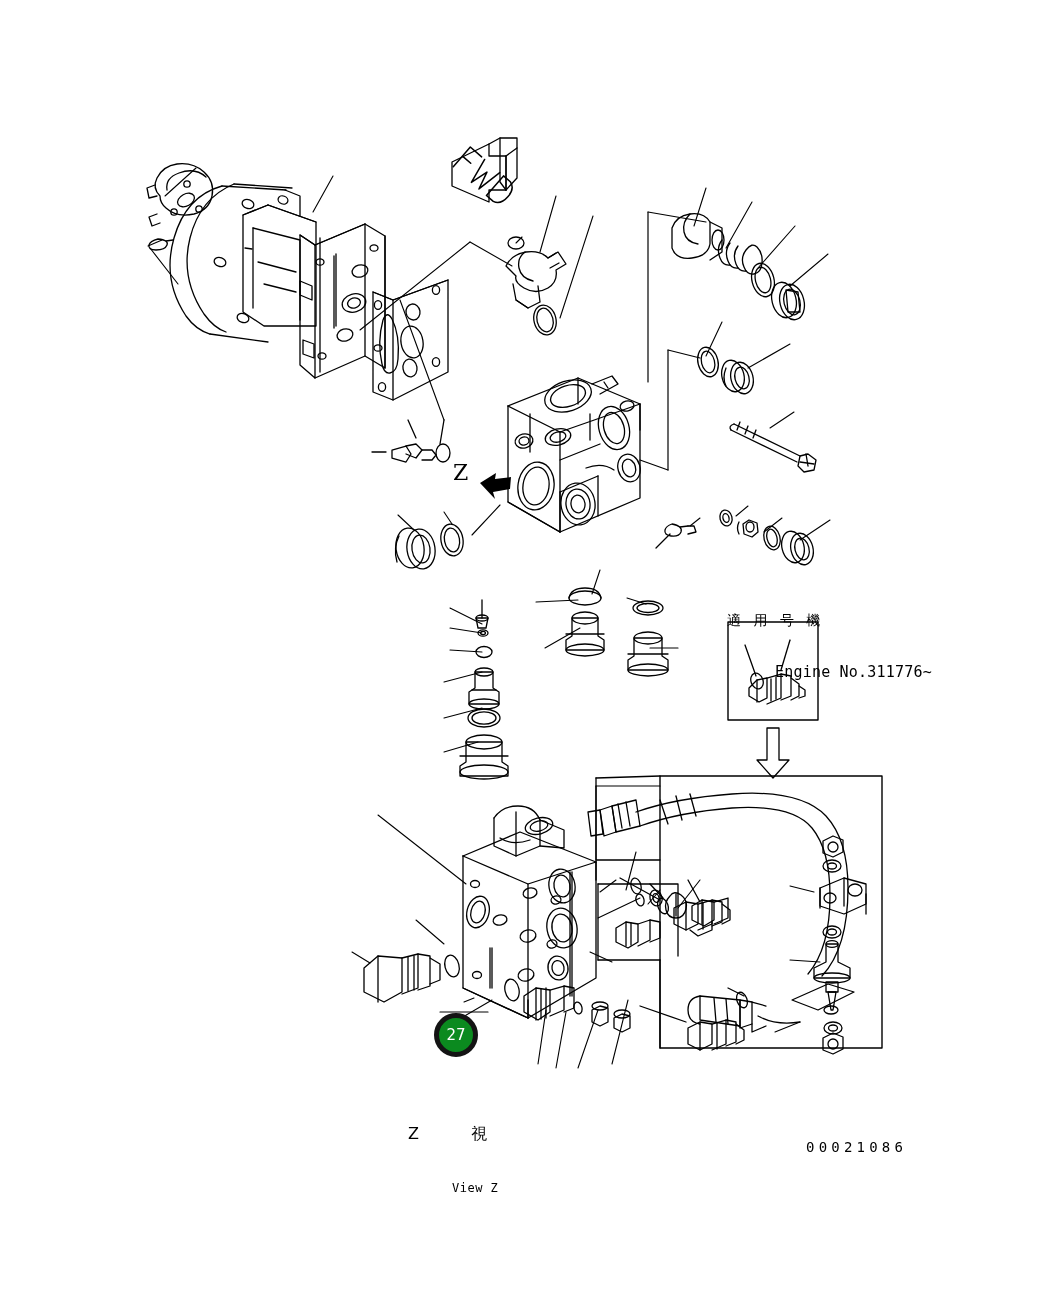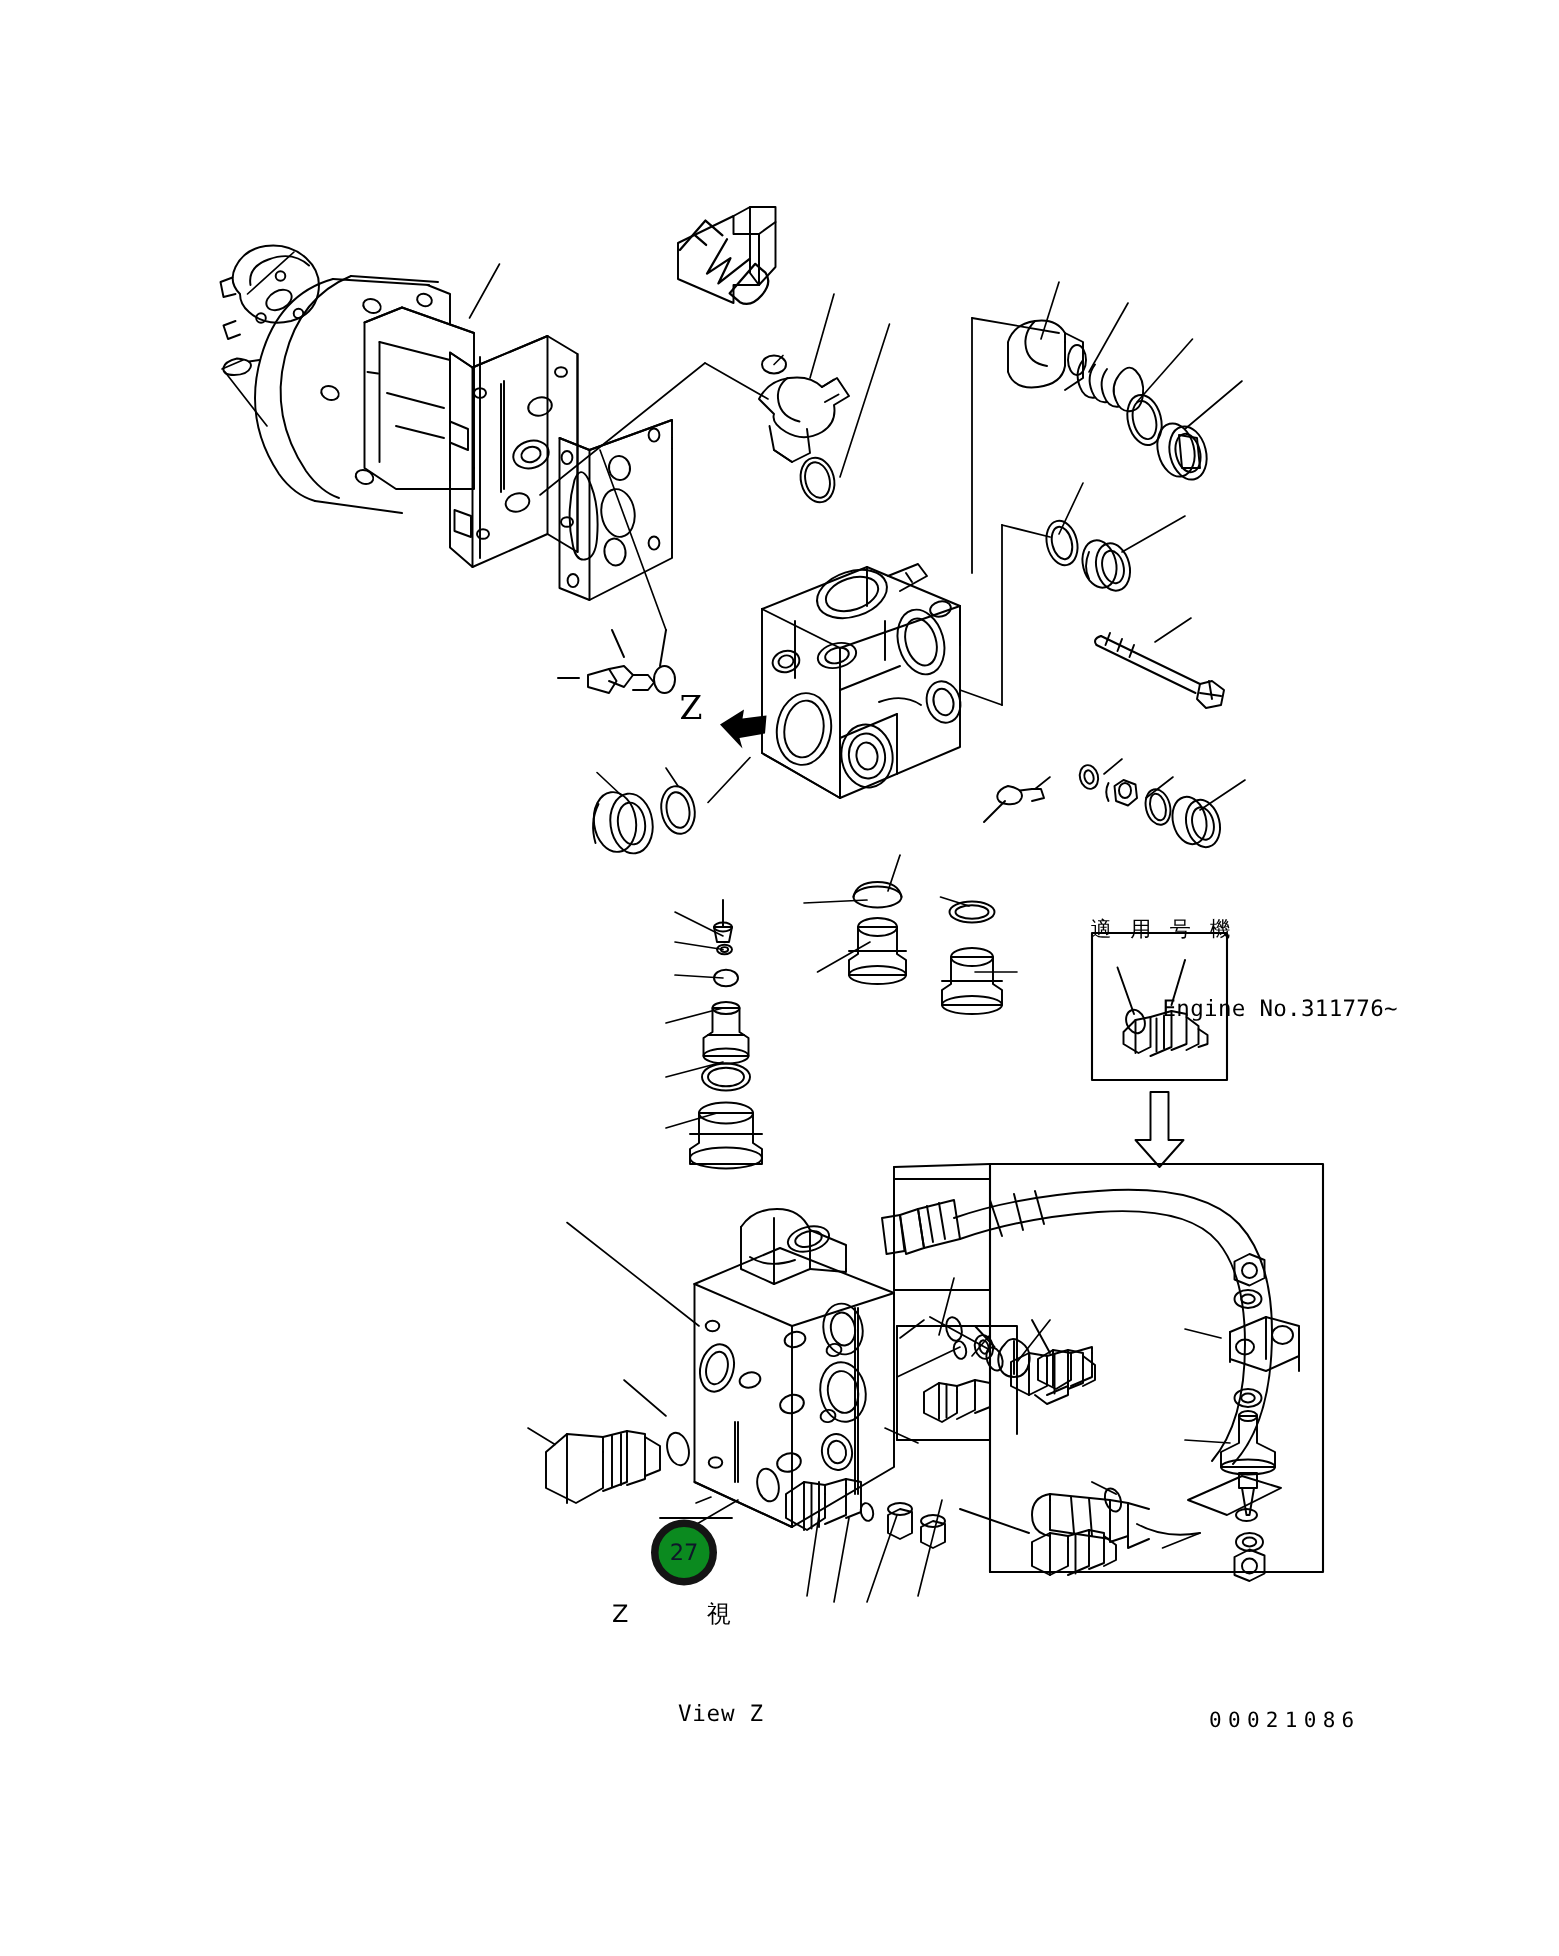--- a/index.html
+++ b/index.html
@@ -44,31 +44,31 @@
     font-size: 14px;
     letter-spacing: 4px;
   }
   #applicable-block .lat-line {
     font-size: 15px;
     margin-top: 2px;
     letter-spacing: 0.2px;
   }
   #viewz-block {
     left: 404px;
-    top: 1032px;
+    top: 1090px;
     text-align: left;
   }
   #viewz-block .cjk-line {
     font-size: 16px;
     letter-spacing: 14px;
     padding-left: 4px;
   }
   #viewz-block .lat-line {
-    font-size: 15px;
-    margin-top: 16px;
+    font-size: 12px;
+    margin-top: 6px;
     letter-spacing: 0.5px;
   }
   #drawing-number {
     left: 806px;
     top: 1140px;
     font-size: 14px;
     letter-spacing: 4.2px;
     font-family: "DejaVu Sans Mono", monospace;
   }
   #z-section-label {
@@ -85,21 +85,21 @@
     justify-content: center;
     box-sizing: border-box;
   }
   #badge-27 {
     left: 434px;
     top: 1013px;
     width: 44px;
     height: 44px;
     background: #0b8a1f;
     border: 5px solid #141414;
-    color: #0f172a;
+    color: #ffffff;
     font-size: 15px;
     font-family: "DejaVu Sans", sans-serif;
   }
 </style>
 </head>
 <body>
 
 <div id="sheet">
 
   <svg id="artwork" viewBox="0 0 1039 1304" xmlns="http://www.w3.org/2000/svg">

